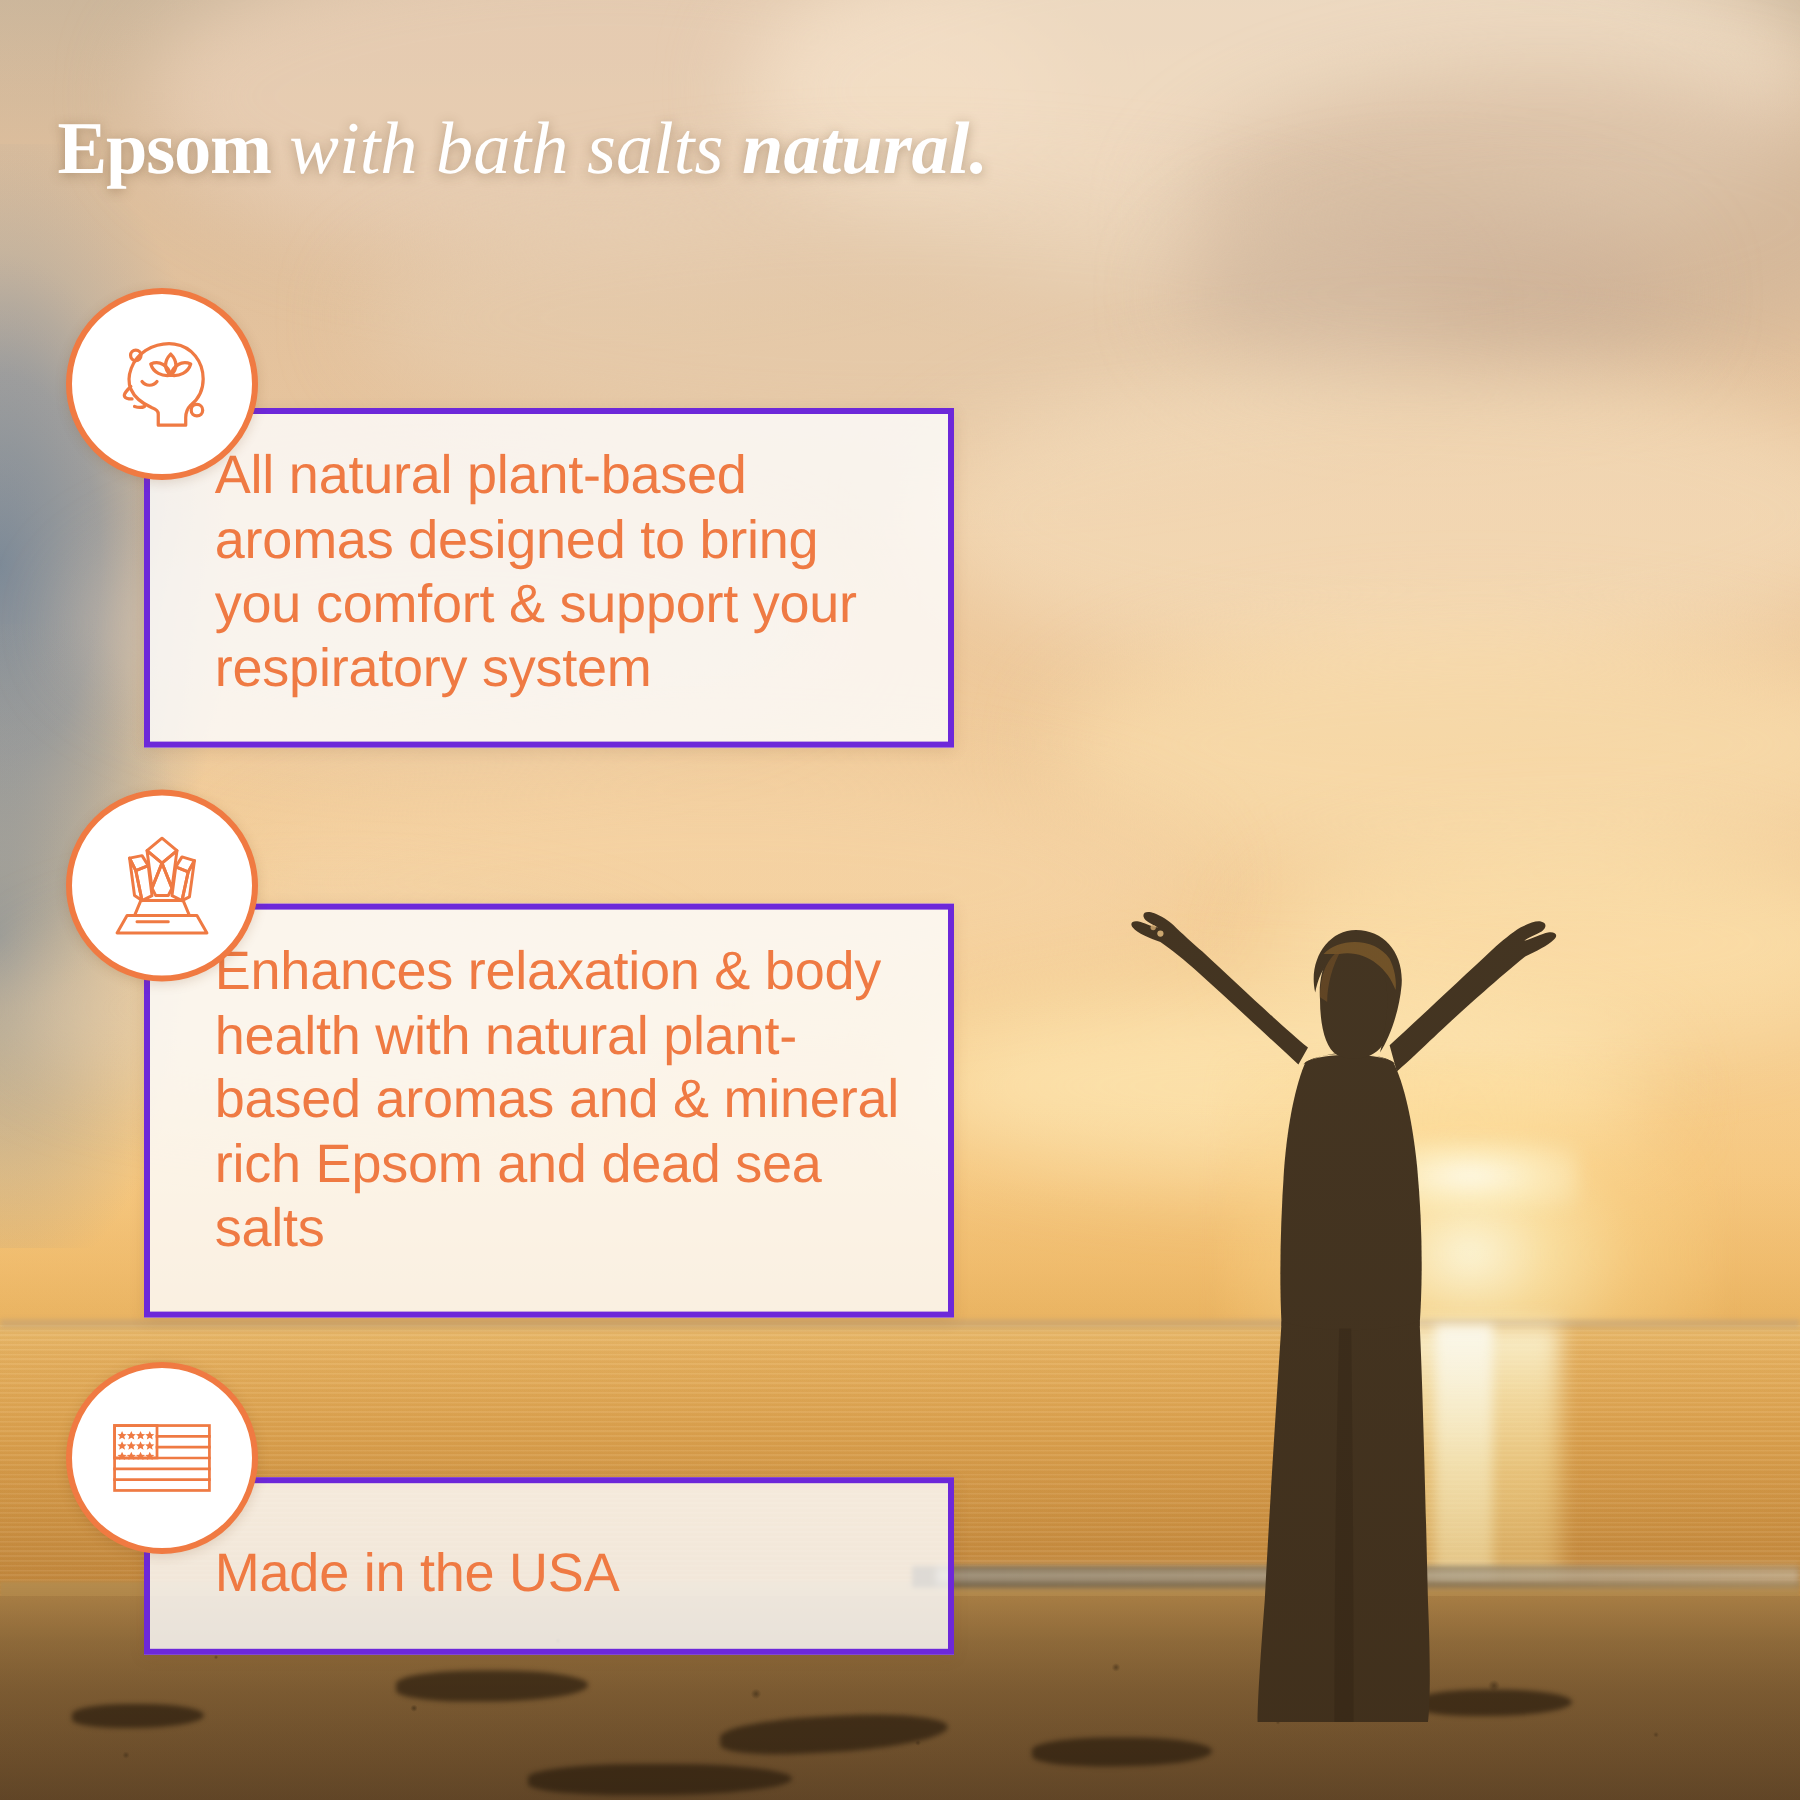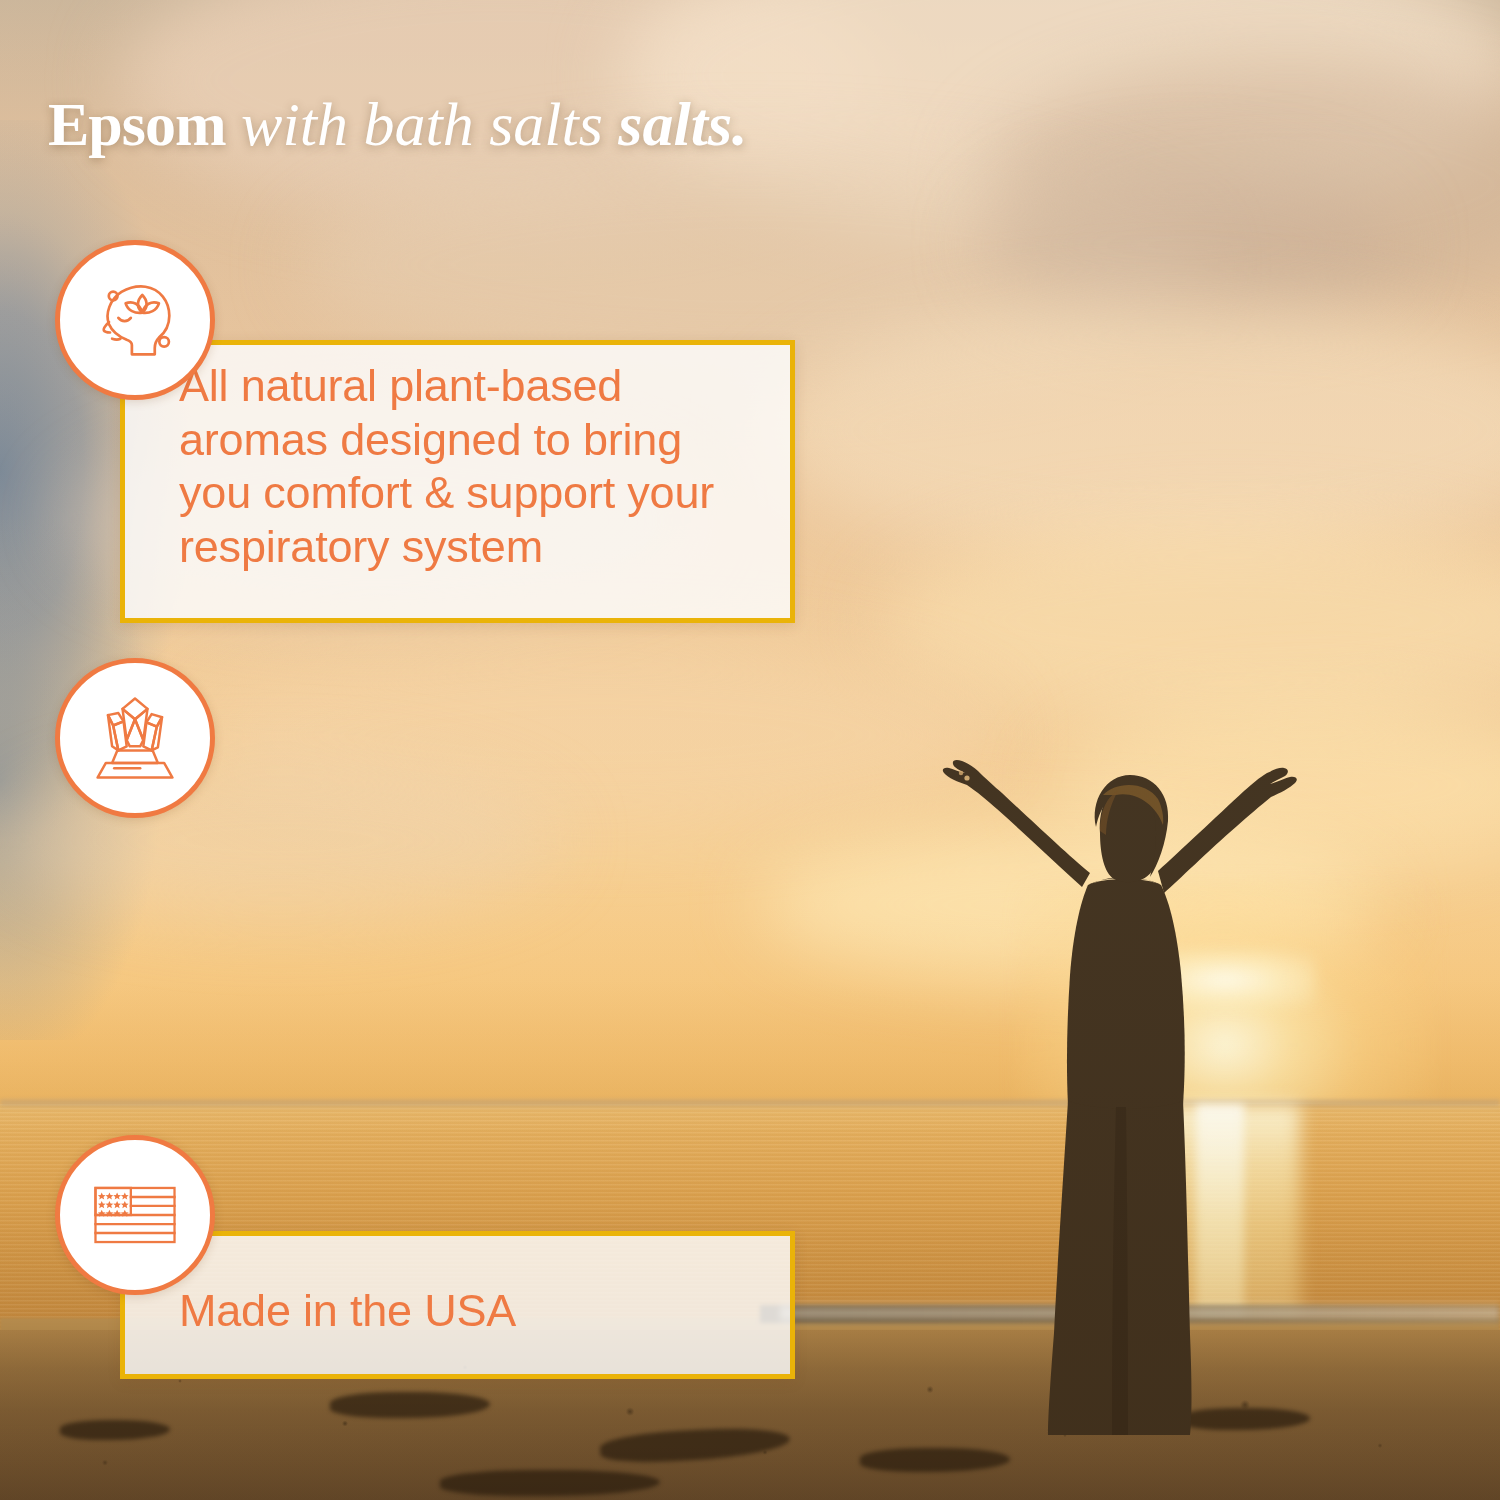--- a/index.html
+++ b/index.html
@@ -219,24 +219,24 @@
     background:#ffffff;
     border:5px solid #f07a42;
     z-index:3;
     display:flex; align-items:center; justify-content:center;
     box-shadow:0 2px 10px rgba(120,70,30,.18);
   }
   .badge svg { width:104px; height:104px; display:block; }
 
   .callout {
     position:absolute;
-    border:5px solid #eab308;
+    border:5px solid #6d28d9;
     background:rgba(252,252,252,.82);
     z-index:2;
-    padding:14px 34px 26px 54px;
+    padding:24px 34px 26px 54px;
     box-shadow:0 3px 12px rgba(120,70,30,.14);
   }
   .callout-text {
     color:#ef7a43;
     font-family:"Liberation Sans", sans-serif;
     font-size:45px;
     line-height:1.19;
     font-weight:400;
     letter-spacing:-.2px;
   }
@@ -356,21 +356,21 @@
 
         <circle cx="27" cy="43" r="2.6" fill="#d9b277" opacity=".9"></circle>
         <circle cx="21" cy="38" r="2.2" fill="#c9a169" opacity=".85"></circle>
       </svg>
     </div>
 
     <div class="photo-tint"></div>
   </div>
 
   <div class="headline">
-    <span class="hl-bold">Epsom</span><span class="hl-italic"> with bath salts </span><span class="hl-bolditalic">salts.</span>
+    <span class="hl-bold">Epsom</span><span class="hl-italic"> with bath salts </span><span class="hl-bolditalic">natural.</span>
   </div>
 
   <div class="callout" id="callout-1">
     <div class="callout-text">All natural plant-based aromas designed to bring you comfort &amp; support your respiratory system</div>
   </div>
 
   <div class="badge" id="badge-1">
     <svg viewBox="0 0 100 100" fill="none" stroke="#ef7a43" stroke-width="2.6" stroke-linecap="round" stroke-linejoin="round" aria-hidden="true">
 
       <path d="M60 18 C 74 20, 83 32, 83 46 C 83 56, 78 63, 73 67
@@ -387,20 +387,23 @@
 
       <path d="M57 43 C 50 44, 43 41, 41 34 C 48 31, 55 35, 57 43 Z"></path>
 
       <path d="M57 43 C 64 44, 71 41, 73 34 C 66 31, 59 35, 57 43 Z"></path>
 
       <circle cx="29" cy="27" r="4.2"></circle>
       <circle cx="78" cy="71" r="4.6"></circle>
     </svg>
   </div>
 
+  <div class="callout" id="callout-2">
+    <div class="callout-text">Enhances relaxation &amp; body health with natural plant-based aromas and &amp; mineral rich Epsom and dead sea salts</div>
+  </div>
 
   <div class="badge" id="badge-2">
     <svg viewBox="0 0 100 100" fill="none" stroke="#ef7a43" stroke-width="2.4" stroke-linecap="round" stroke-linejoin="round" aria-hidden="true">
 
       <path d="M50 12 L 62 22 L 50 32 L 38 22 Z"></path>
 
       <path d="M38 22 L 42 52 L 50 32 Z"></path>
 
       <path d="M62 22 L 58 52 L 50 32 Z"></path>
 

